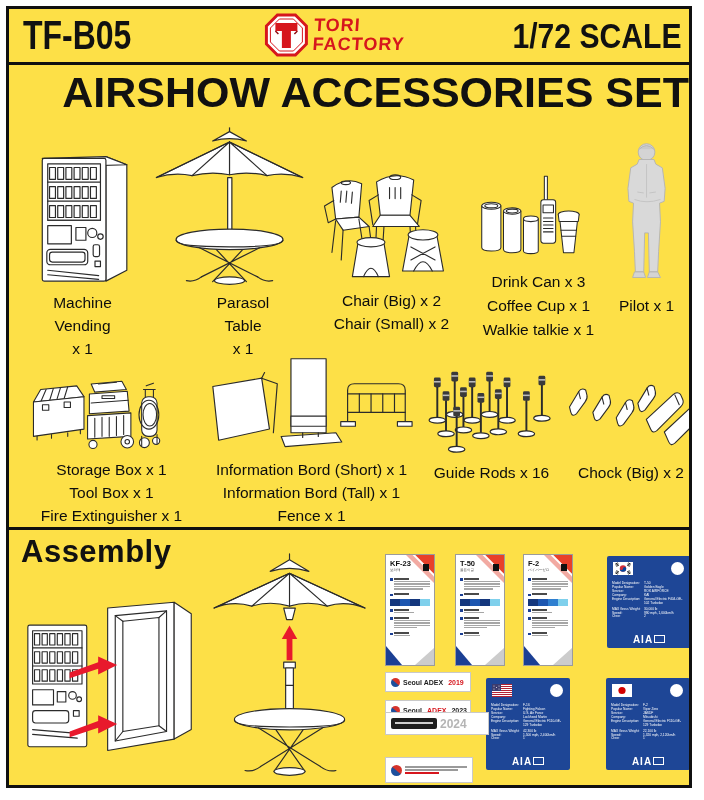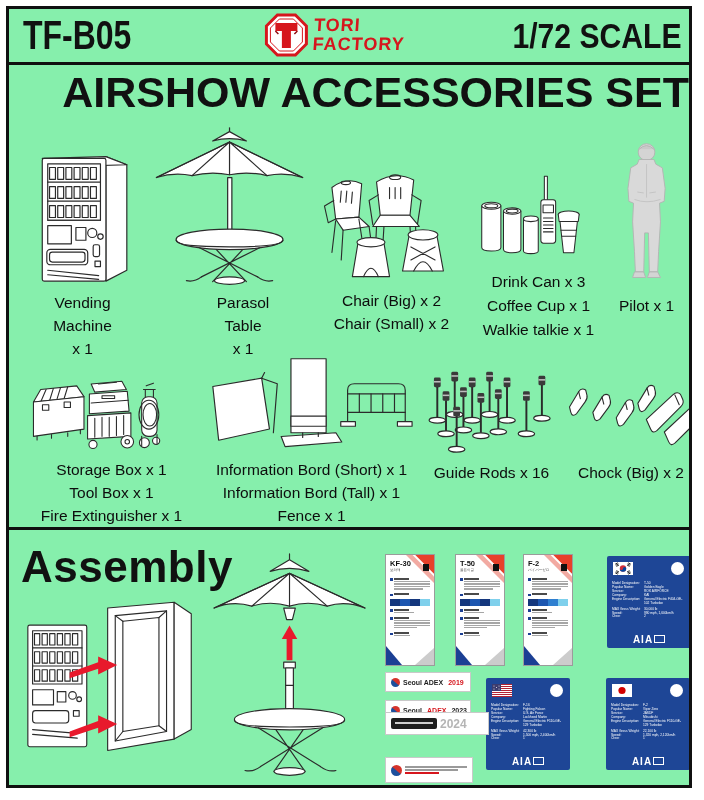--- a/index.html
+++ b/index.html
@@ -1,40 +1,40 @@
 <!DOCTYPE html>
 <html><head>
 <meta charset="utf-8">
 <style>
   html,body{margin:0;padding:0}
   body{width:704px;height:800px;background:#fff;position:relative;
        font-family:"Liberation Sans","DejaVu Sans",sans-serif;color:#111;overflow:hidden}
   .sheet{position:absolute;left:6px;top:6px;width:686px;height:782px;border:3px solid #101010;
-         box-sizing:border-box;background:#86efac;overflow:hidden}
+         box-sizing:border-box;background:#fde047;overflow:hidden}
   
   .hdr{position:relative;height:53px;border-bottom:3px solid #101010}
   .code{position:absolute;left:14px;top:3px;font-size:41px;font-weight:bold;
         transform:scaleX(.78);transform-origin:0 0;white-space:nowrap}
   .scale{position:absolute;right:8px;top:7px;font-size:35px;font-weight:bold;
         transform:scaleX(.86);transform-origin:100% 0;white-space:nowrap}
   .brand{position:absolute;left:50%;top:4px;transform:translateX(-60%);
          display:flex;align-items:center;gap:5px}
   .brand-txt{color:#d6161d;font-weight:bold;font-size:18px;line-height:19px;letter-spacing:1px;
              transform:skewX(-4deg)}
   
   .bigtitle{height:52px;line-height:54px;text-align:right;font-size:43px;font-weight:bold;
             letter-spacing:0;white-space:nowrap}
   
   .parts{position:relative;height:413px;border-bottom:3px solid #101010;box-sizing:border-box}
   .p-label{position:absolute;text-align:center;font-size:15.5px;line-height:23px;color:#0d0d0d}
   .abs{position:absolute}
   svg.draw{overflow:visible}
   
   .assembly{position:relative;height:255px}
-  .asm-title{position:absolute;left:12px;top:12px;font-size:44px;font-weight:bold;letter-spacing:.5px}
+  .asm-title{position:absolute;left:12px;top:4px;font-size:31px;font-weight:bold;letter-spacing:.5px}
   
   .ac{position:absolute;top:24px;width:50px;height:112px;background:#fff;border:1px solid #9b9b9b;
       box-sizing:border-box;overflow:hidden}
   .ac-corner{position:absolute;top:0;right:0;width:28px;height:28px}
   .ac-t{position:absolute;left:4px;top:4px;font-size:7.5px;font-weight:bold}
   .ac-s{position:absolute;left:4px;top:13px;font-size:3.5px;color:#444}
   .ac-sq{position:absolute;right:5px;top:9px;width:6.5px;height:6.5px;background:#101010}
   .ac-body{position:absolute;left:4px;top:23px;right:4px}
   .sec{display:flex;gap:1.5px;margin-bottom:2.6px}
   .bul{width:2.5px;height:2.5px;background:#1b3f94;flex:none;margin-top:.4px}
@@ -127,22 +127,22 @@
           <circle cx="72" cy="96" r="3"></circle>
         <rect x="64" y="105" width="7" height="13" rx="2"></rect>
           <rect x="66" y="123" width="6" height="6"></rect>
         <rect x="13" y="110" width="45" height="17" rx="4"></rect>
           <rect x="16" y="113" width="39" height="11" rx="3"></rect>
         <line x1="14" y1="133" x2="70" y2="139"></line>
           <line x1="14" y1="138" x2="70" y2="143"></line>
       </g>
     </svg>
     <div class="p-label" style="left:11px;top:174px;width:125px">
+      <div>Machine</div>
       <div>Vending</div>
-      <div>Machine</div>
       <div>x 1</div>
     </div>
 
     <svg class="abs draw" style="left:141px;top:9px" width="160" height="164" viewBox="0 0 165 175">
       <g stroke="#2b2b2b" stroke-width="1.3" fill="none" stroke-linejoin="round" stroke-linecap="round">
         <line x1="82" y1="2" x2="82" y2="8"></line>
         <path d="M82,6 L100,16 Q82,11 64,16 Z" fill="#fff"></path>
         <path d="M82,17 L160,55 Q141,49 122,53 Q102,48 82,52 Q62,48 42,53 Q23,49 4,55 Z" fill="#fff"></path>
         <path d="M82,17 L4,55 M82,17 L42,53 M82,17 L82,52 M82,17 L122,53 M82,17 L160,55"></path>
         <rect x="80" y="55" width="4.5" height="58" fill="#fff"></rect>
@@ -392,21 +392,21 @@
         <path d="M62,222 Q54,228 46,226 M124,222 Q132,228 140,226"></path>
         <ellipse cx="92" cy="227" rx="16" ry="4" fill="#fff"></ellipse>
       </g>
     </svg>
 
     <div class="ac" style="left:376px">
       <svg class="ac-corner" viewBox="0 0 30 30">
         <polygon points="0,0 7,0 30,23 30,30" fill="#f2aaa2"></polygon>
           <polygon points="10,0 30,0 30,20" fill="#e8402a"></polygon>
       </svg>
-      <div class="ac-t">KF-30</div>
+      <div class="ac-t">KF-23</div>
       <div class="ac-s">보라매</div>
       <span class="ac-sq"></span>
       <div class="ac-body">
         <div class="sec">
             <span class="bul"></span>
             <span class="bars">
               <i class="t"></i>
               <i></i>
               <i></i>
               <i></i>

